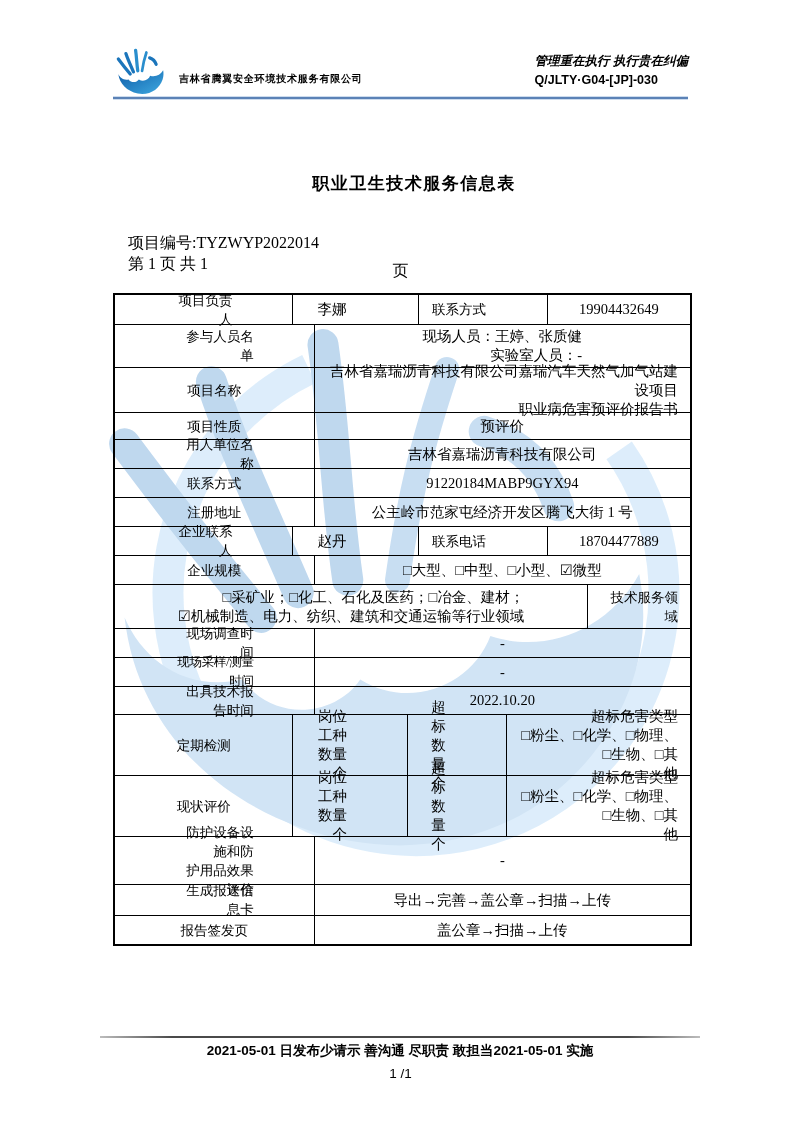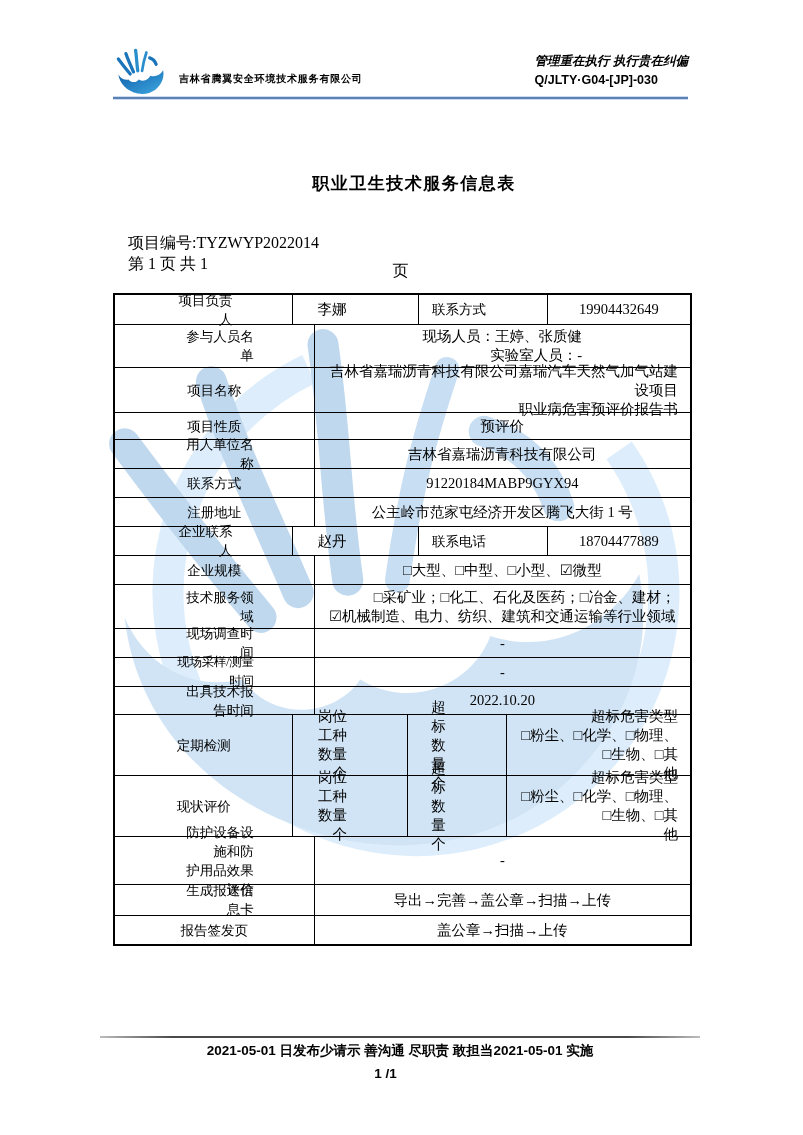--- a/index.html
+++ b/index.html
@@ -33,22 +33,22 @@
   .tight{font-size:12.5px;letter-spacing:-0.3px;}
   .cA{width:20.9%}.cB1{width:19.8%}.cB2{width:20.5%}.cB3{width:38.8%}
   .cV{width:79.1%}
   .cC1{width:16.5%}.cC2{width:11.8%}.cC3{width:50.8%}
   
   .ftr-rule{position:absolute;left:100px;top:1036px;width:600px;height:2px;
             background:linear-gradient(to right,#bdbdbd,#4a4a4a 12%,#4a4a4a 88%,#bdbdbd);}
   .ftr-row{position:absolute;left:130px;top:1042px;width:540px;display:flex;justify-content:center;
            font-family:"Liberation Sans","DejaVu Sans",sans-serif;font-weight:bold;font-size:13.5px;}
   .ftr-row .motto{}
-  .ftr-page{position:absolute;left:98px;width:575px;top:1066px;text-align:center;
-            font-family:"Liberation Sans","DejaVu Sans",sans-serif;font-weight:bold;font-size:13.5px;}
+  .ftr-page{position:absolute;left:113px;width:575px;top:1066px;text-align:center;
+            font-family:"Liberation Sans","DejaVu Sans",sans-serif;font-weight:normal;font-size:13.5px;}
 </style>
 </head>
 <body>
 
 <div class="page">
 
   <svg class="watermark" viewBox="0 0 100 100" aria-hidden="true">
     <circle cx="55" cy="48" r="40" fill="none" stroke="#dcedfb" stroke-width="5" stroke-dasharray="195 57" transform="rotate(-35 55 48)"></circle>
     <path d="M8,52 C10,70 24,84 44,88 C66,92 84,80 90,62 C92,56 92,50 91,45
              C86,54 76,58 67,55 C64,63 54,67 46,62 C42,68 32,69 27,62 C18,64 11,59 8,52 Z" fill="#cfe3f5"></path>
@@ -135,23 +135,23 @@
       <div class="cell cB2 lab">联系电话</div>
       <div class="cell cB3">18704477889</div>
     </div>
 
     <div class="trow" style="height:28px">
       <div class="cell cA lab">企业规模</div>
       <div class="cell cV">□大型、□中型、□小型、☑微型</div>
     </div>
 
     <div class="trow" style="height:43px">
-      <div class="cell cA lab">技术服务领域</div>
       <div class="cell cV">□采矿业；□化工、石化及医药；□冶金、建材；
 ☑机械制造、电力、纺织、建筑和交通运输等行业领域</div>
+      <div class="cell cA lab">技术服务领域</div>
     </div>
 
     <div class="trow" style="height:28px">
       <div class="cell cA lab">现场调查时间</div>
       <div class="cell cV">-</div>
     </div>
 
     <div class="trow" style="height:28px">
       <div class="cell cA lab tight">现场采样/测量时间</div>
       <div class="cell cV">-</div>

